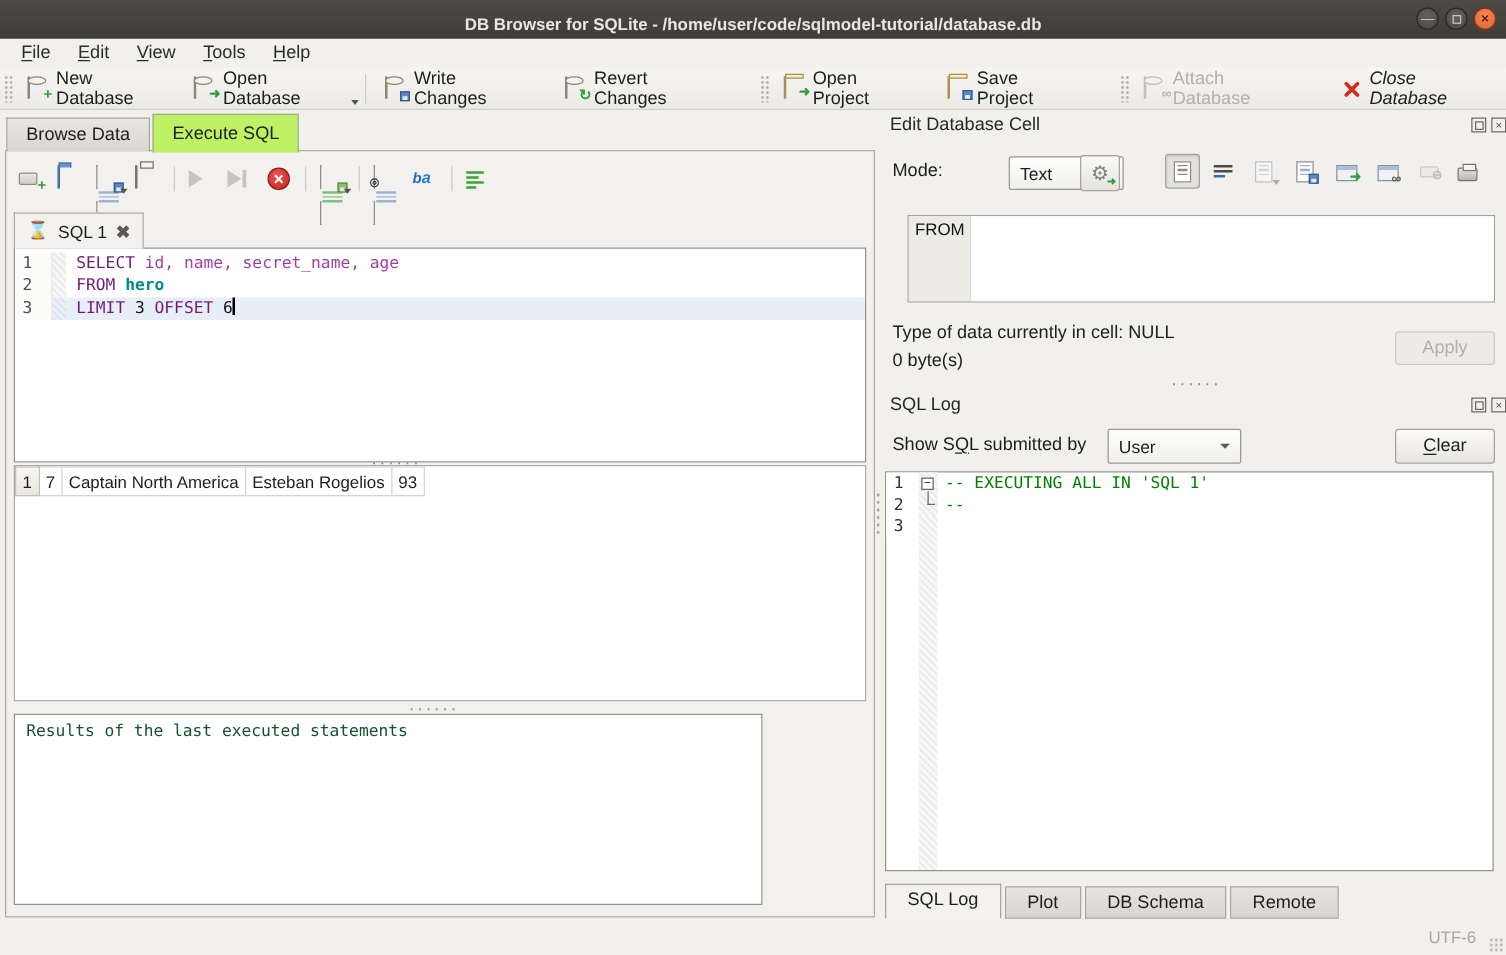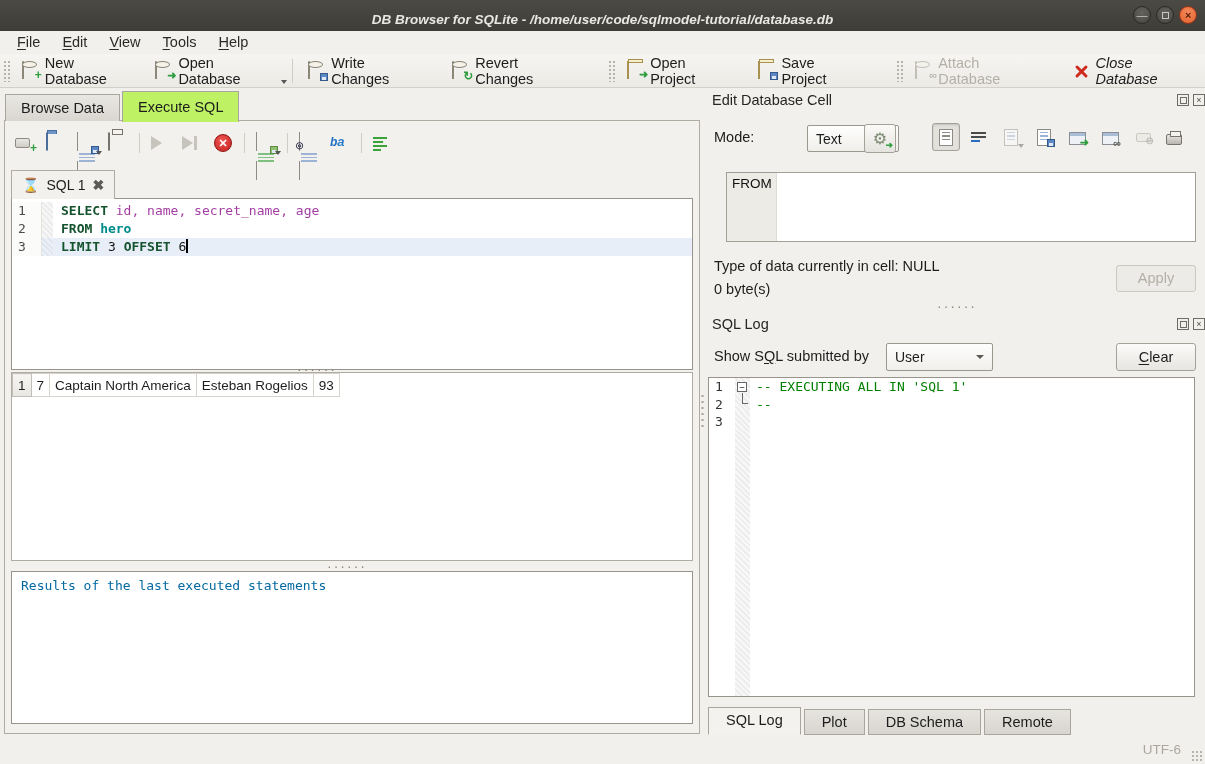--- a/index.html
+++ b/index.html
@@ -8,21 +8,21 @@
     position:relative; overflow:hidden;
     font-family:"Liberation Sans", sans-serif;
     background:#f1f0ec; color:#1d1d1d;
     -webkit-font-smoothing:antialiased;
   }
   
   .titlebar {
     position:absolute; left:0; top:0; width:1205px; height:40px;
     background:linear-gradient(#4b4a45,#3a3934);
     border-bottom:1px solid #23221e;
-    display:flex; align-items:center; justify-content:center;font-style:italic;
+    display:flex; align-items:center; justify-content:center;
   }
   .titlebar .title { color:#e9e7e2; font-size:13.5px; font-weight:bold; }
   .winbtns { position:absolute; right:8px; top:6px; display:flex; gap:5px; }
   .winbtn {
     width:18px; height:18px; border-radius:50%;
     background:radial-gradient(circle at 50% 35%, #63625c, #474640);
     border:1px solid #2a2925; color:#c9c7c1; font-size:11px;
     display:flex; align-items:center; justify-content:center; line-height:1;
   }
   .winbtn.close { background:radial-gradient(circle at 50% 35%, #f58a5a, #e2602f); border-color:#8e3413; color:#5a1d06; font-weight:bold; }
@@ -81,40 +81,40 @@
   
   .editor { position:absolute; left:6px; top:77px; width:682px; height:172px;
     background:#fff; border:1px solid #98948c; font-family:"DejaVu Sans Mono", monospace; font-size:13px; }
   .edline { display:flex; height:18px; line-height:18px; }
   .edline:first-child { margin-top:3px; }
   .gut { width:30px; flex:none; background:#fbfbfa; color:#4c4c4c; padding-left:6px; border-right:1px solid #e4e2dd; }
   .strip { width:11px; flex:none; background:repeating-linear-gradient(45deg,#ececec 0 2px,#f7f7f7 2px 4px); position:relative; }
   .codetxt { flex:1; padding-left:8px; white-space:pre; color:#141414; }
   .edline.cur .codetxt, .edline.cur .strip { background:#e8eef7; }
   .edline.cur .strip { background:repeating-linear-gradient(45deg,#dfe6f0 0 2px,#ecf1f8 2px 4px); }
-  .kw { color:#14532d; font-weight:bold; }
+  .kw { color:#701a75; font-weight:normal; }
   .ident { color:#a33ea3; }
   .tbl { color:#008b8b; font-weight:bold; }
   .num { color:#141414; }
   .caret { display:inline-block; width:1.5px; height:14px; background:#000; vertical-align:-2px; }
   
   .grid { position:absolute; left:6px; top:251px; width:682px; height:189px;
     background:#fff; border:1px solid #b0aca4; overflow:hidden; }
   .grid table { border-collapse:collapse; font-size:13.5px; }
   .grid th { background:linear-gradient(#f6f5f2,#e5e3de); border:1px solid #c2bfb8; border-top:none;
     font-weight:normal; height:21px; padding:0 4px; }
   .grid td { border:1px solid #d7d4ce; height:23px; padding:0 5px; background:#fff; }
   .grid td.rn { background:linear-gradient(#f6f5f2,#e9e7e2); border-color:#c2bfb8; text-align:left; }
   .r { text-align:right; } .c { text-align:center; }
   .hsplit { position:absolute; left:320px; top:443px; width:44px; height:6px; color:#8f8b83;
     font-size:14px; line-height:4px; letter-spacing:2px; text-align:center; }
   
-  .resmsg { position:absolute; left:6px; top:450px; width:682px; height:153px;
+  .resmsg { position:absolute; left:6px; top:450px; width:599px; height:153px;
     background:#fff; border:1px solid #98948c; padding:6px 9px;
-    font-family:"DejaVu Sans Mono", monospace; font-size:13px; color:#0369a1; }
+    font-family:"DejaVu Sans Mono", monospace; font-size:13px; color:#14532d; }
   
   .rightpanel { position:absolute; left:700px; top:88px; width:505px; height:647px; }
   .vsplit { position:absolute; left:0px; top:305px; width:5px; height:34px;
     background-image:radial-gradient(#a9a59d 1px, transparent 1.2px); background-size:5px 6px; }
   .docktitle { position:absolute; font-size:14.5px; color:#262626; }
   .dockbtns { position:absolute; display:flex; gap:4px; }
   .dockbtn { width:12px; height:12px; border:1px solid #6e6c66; position:relative; background:#f1f0ec;
     font-size:9px; line-height:10px; text-align:center; color:#504e49; }
   .dockbtn.float::after { content:""; position:absolute; left:2px; top:2px; width:5px; height:5px; border:1px solid #6e6c66; background:#f1f0ec; }
   .lbl { font-size:14.5px; color:#1d1d1d; }

